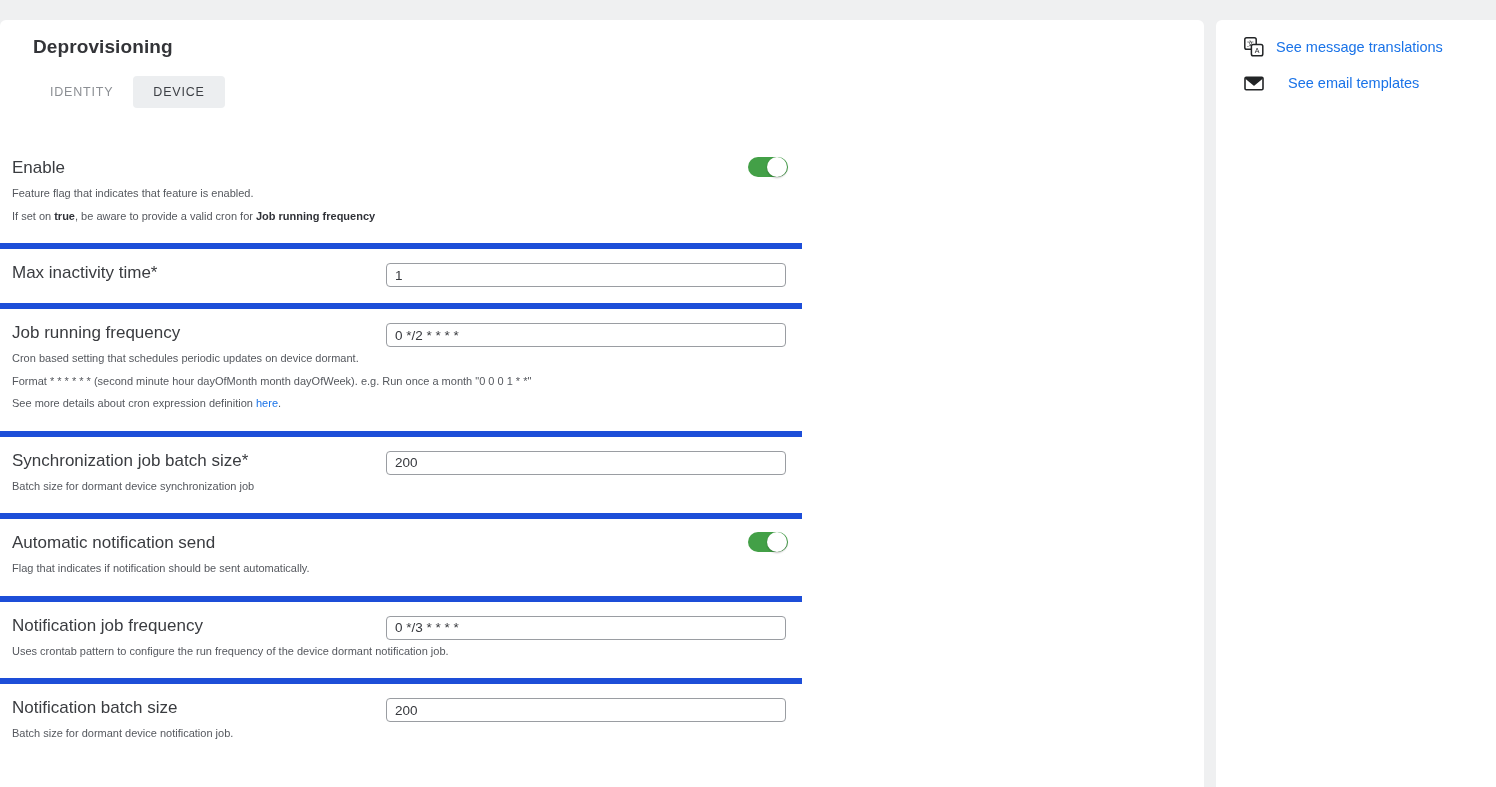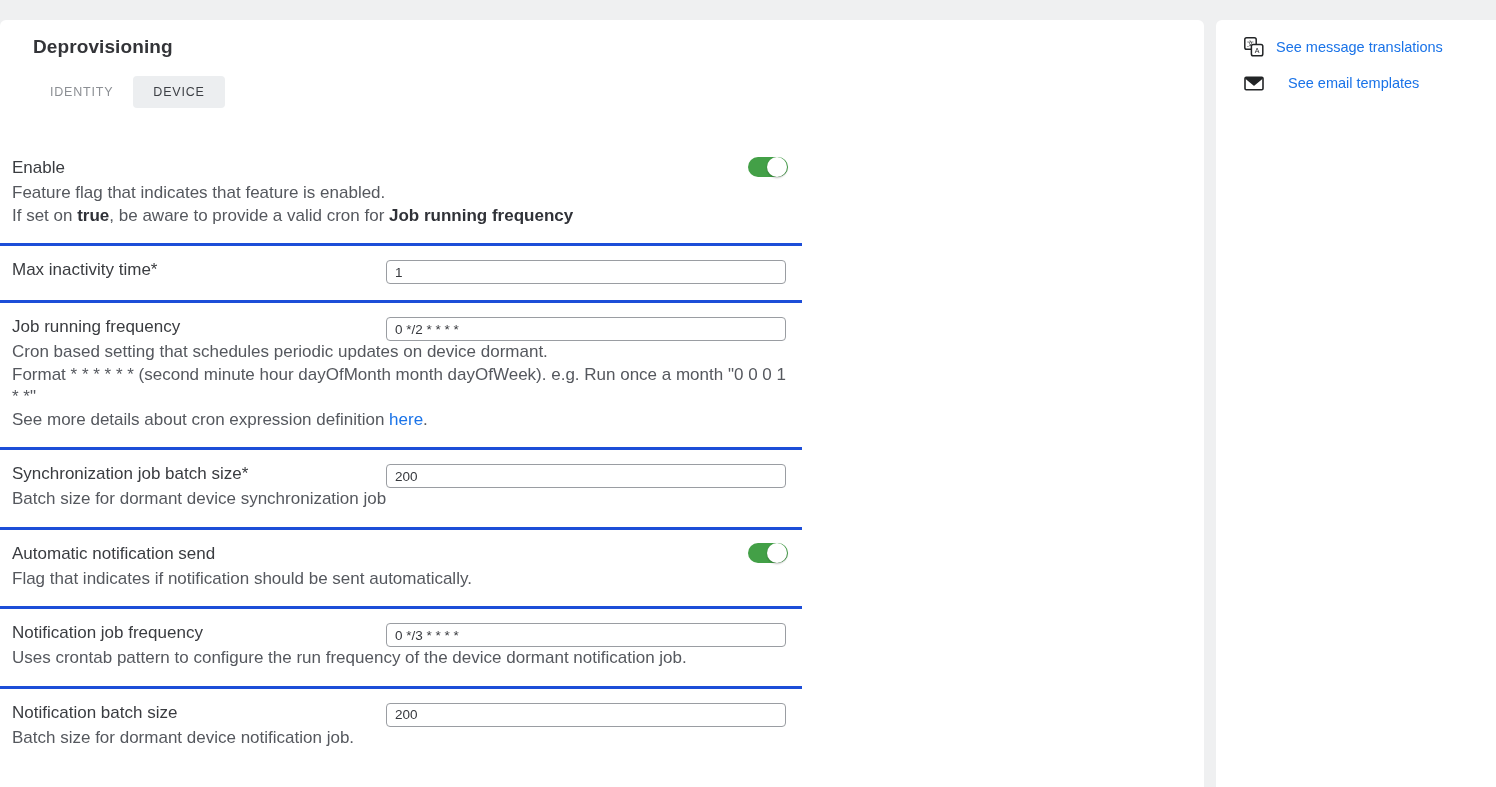--- a/index.html
+++ b/index.html
@@ -61,30 +61,30 @@
   
   .form {
     position: absolute;
     left: 0; top: 124px;
     width: 802px;
   }
   .row {
     position: relative;
     padding: 14px 12px 16px 12px;
   }
-  .row + .row { border-top: 3px solid #1d4ed8; }
+  .row + .row { border-top: 6px solid #1d4ed8; }
 
   .row-label {
     font-size: 17px;
     color: #3a3c40;
     line-height: 20px;
     margin-bottom: 4px;
   }
   .row-desc {
-    font-size: 17px;
+    font-size: 11px;
     color: #55585e;
     line-height: 22.5px;
   }
   .row-desc b { font-weight: bold; color: #303238; }
   .link { color: #1a73e8; text-decoration: none; cursor: pointer; }
 
   
   .control {
     position: absolute;
     left: 386px;

